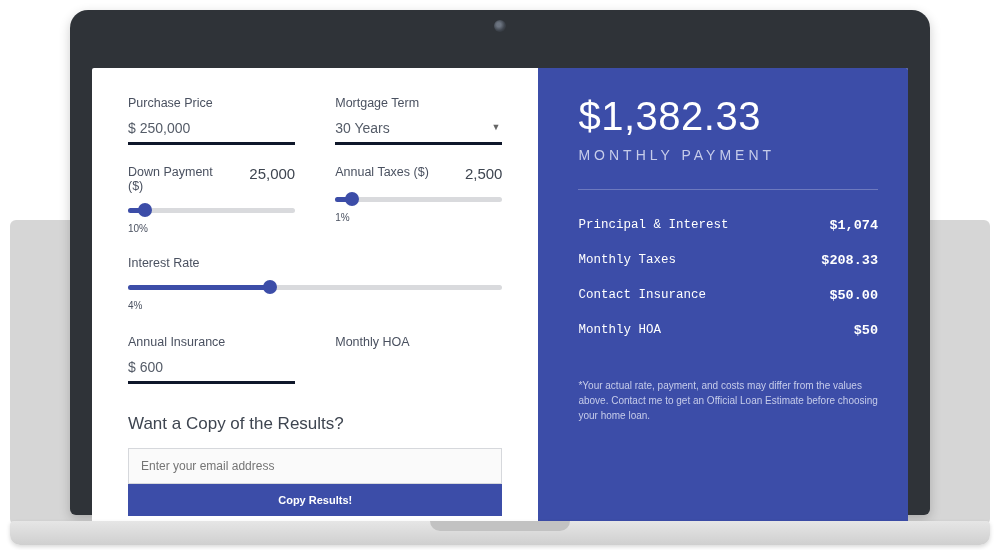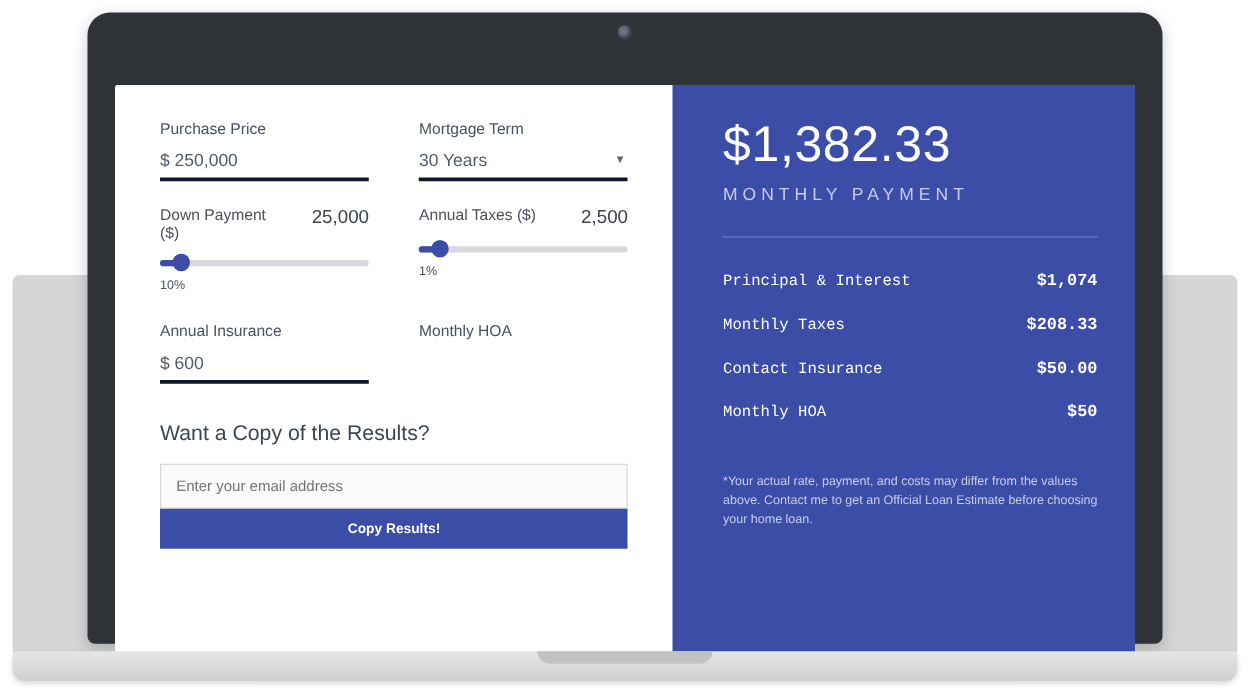--- a/index.html
+++ b/index.html
@@ -232,20 +232,31 @@
             </div>
             <div class="slider">
               <div class="track"></div>
               <div class="fill" id="fill-at" style="width: 10%;"></div>
               <div class="thumb" id="thumb-at" style="left: 10%;"></div>
             </div>
             <div class="slider-sub">1%</div>
           </div>
         </div>
 
+        <div class="wide-slider">
+          <div class="slider-head">
+            <span class="lbl">Interest Rate</span>
+          </div>
+          <div class="slider">
+            <div class="track"></div>
+            <div class="fill" id="fill-ir" style="width: 38%;"></div>
+            <div class="thumb" id="thumb-ir" style="left: 38%;"></div>
+          </div>
+          <div class="slider-sub">4%</div>
+        </div>
 
         <div class="row lower-row">
           <div class="col">
             <div class="field-label">Annual Insurance</div>
             <input class="text-input" value="$ 600" style="">
           </div>
           <div class="col">
             <div class="field-label">Monthly HOA</div>
           </div>
         </div>

